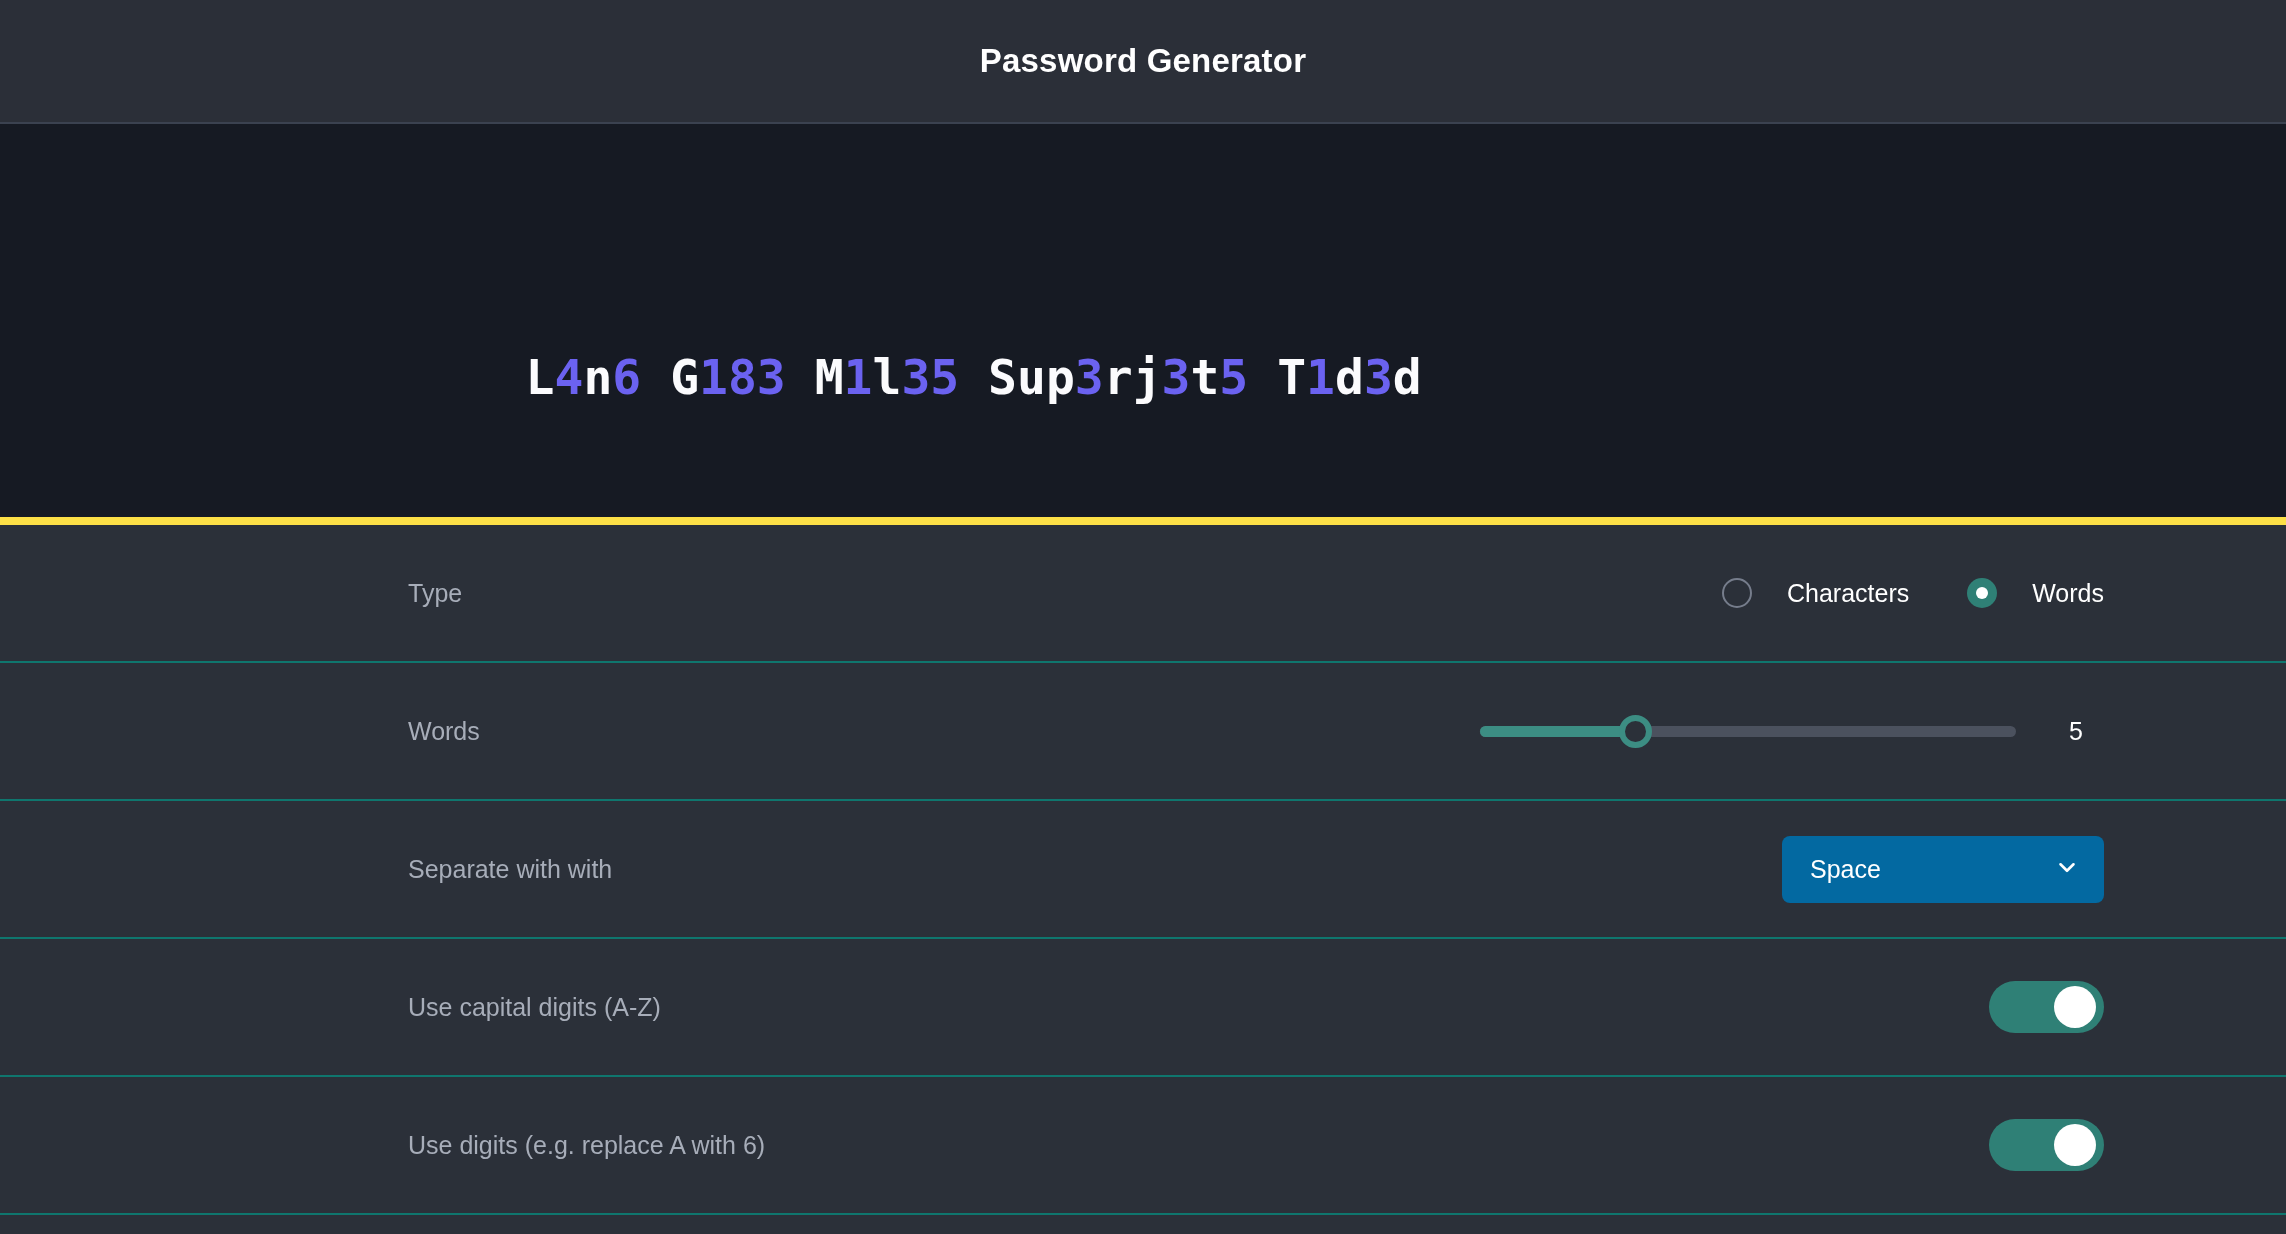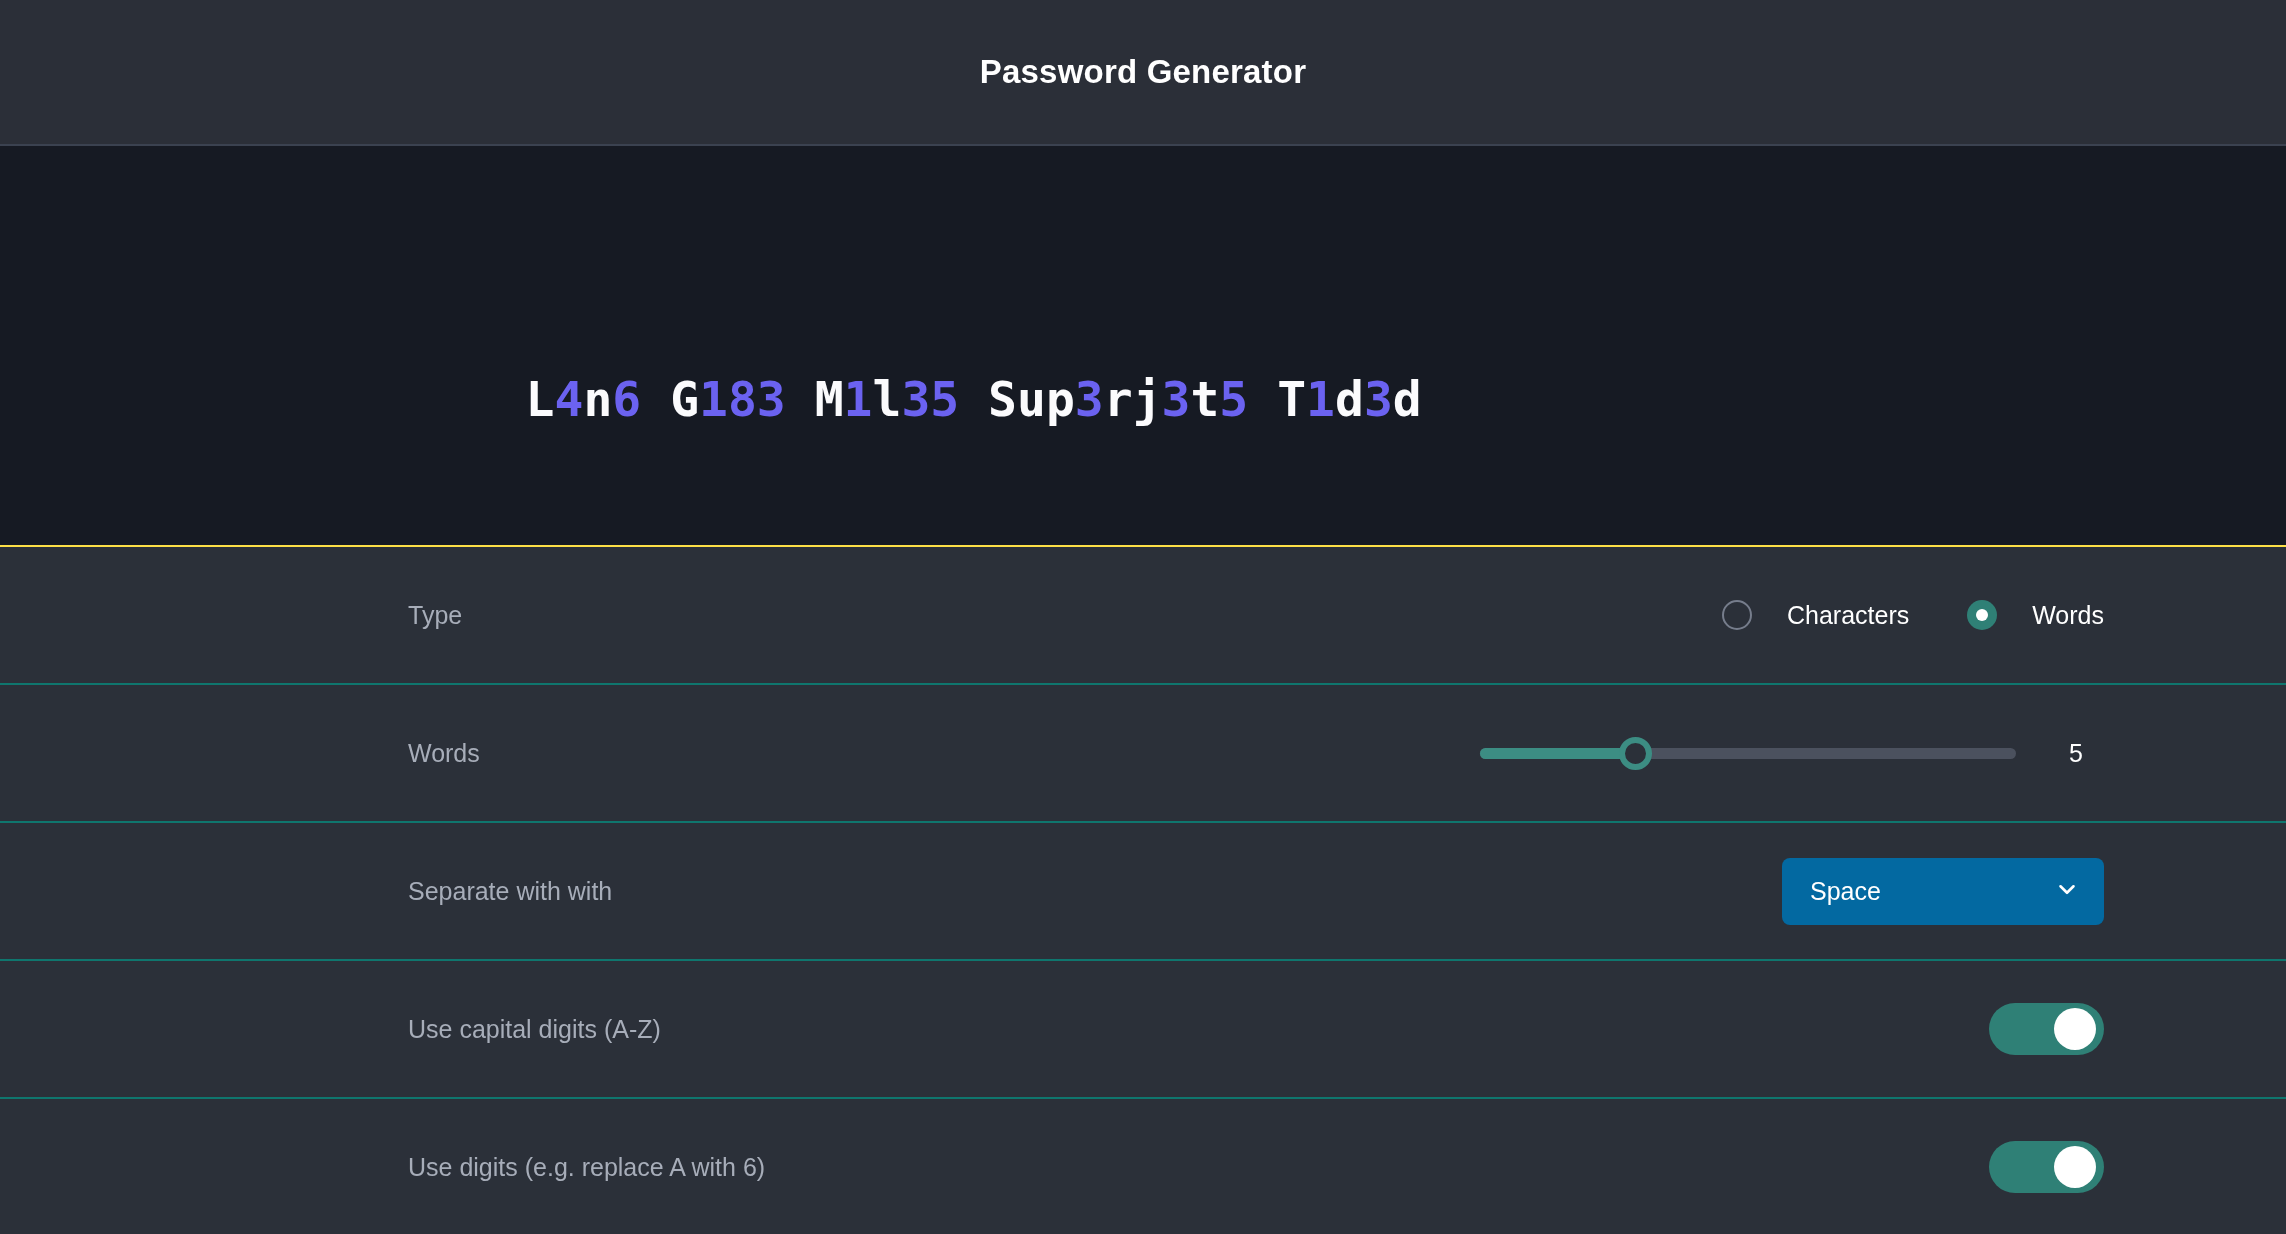--- a/index.html
+++ b/index.html
@@ -10,42 +10,42 @@
   body {
     width: 2286px;
     height: 1234px;
     overflow: hidden;
     font-family: "Liberation Sans", sans-serif;
     -webkit-font-smoothing: antialiased;
   }
 
   
   .titlebar {
-    height: 146px;
+    height: 124px;
     background: #2b2f38;
     display: flex;
     align-items: center;
     justify-content: center;
     box-sizing: border-box;
     border-bottom: 2px solid #3b4250;
   }
   .titlebar-text {
     color: #ffffff;
     font-size: 33px;
     font-weight: bold;
     letter-spacing: .2px;
   }
 
   
   .password-panel {
     height: 401px;
     background: #161a23;
     position: relative;
     box-sizing: border-box;
-    border-bottom: 2px solid #fde047;
+    border-bottom: 8px solid #fde047;
   }
   .password-text {
     position: absolute;
     left: 410px;
     top: 181px;
     font-family: "DejaVu Sans Mono", "Liberation Mono", monospace;
     font-size: 48px;
     font-weight: bold;
     line-height: 1;
     white-space: pre;

